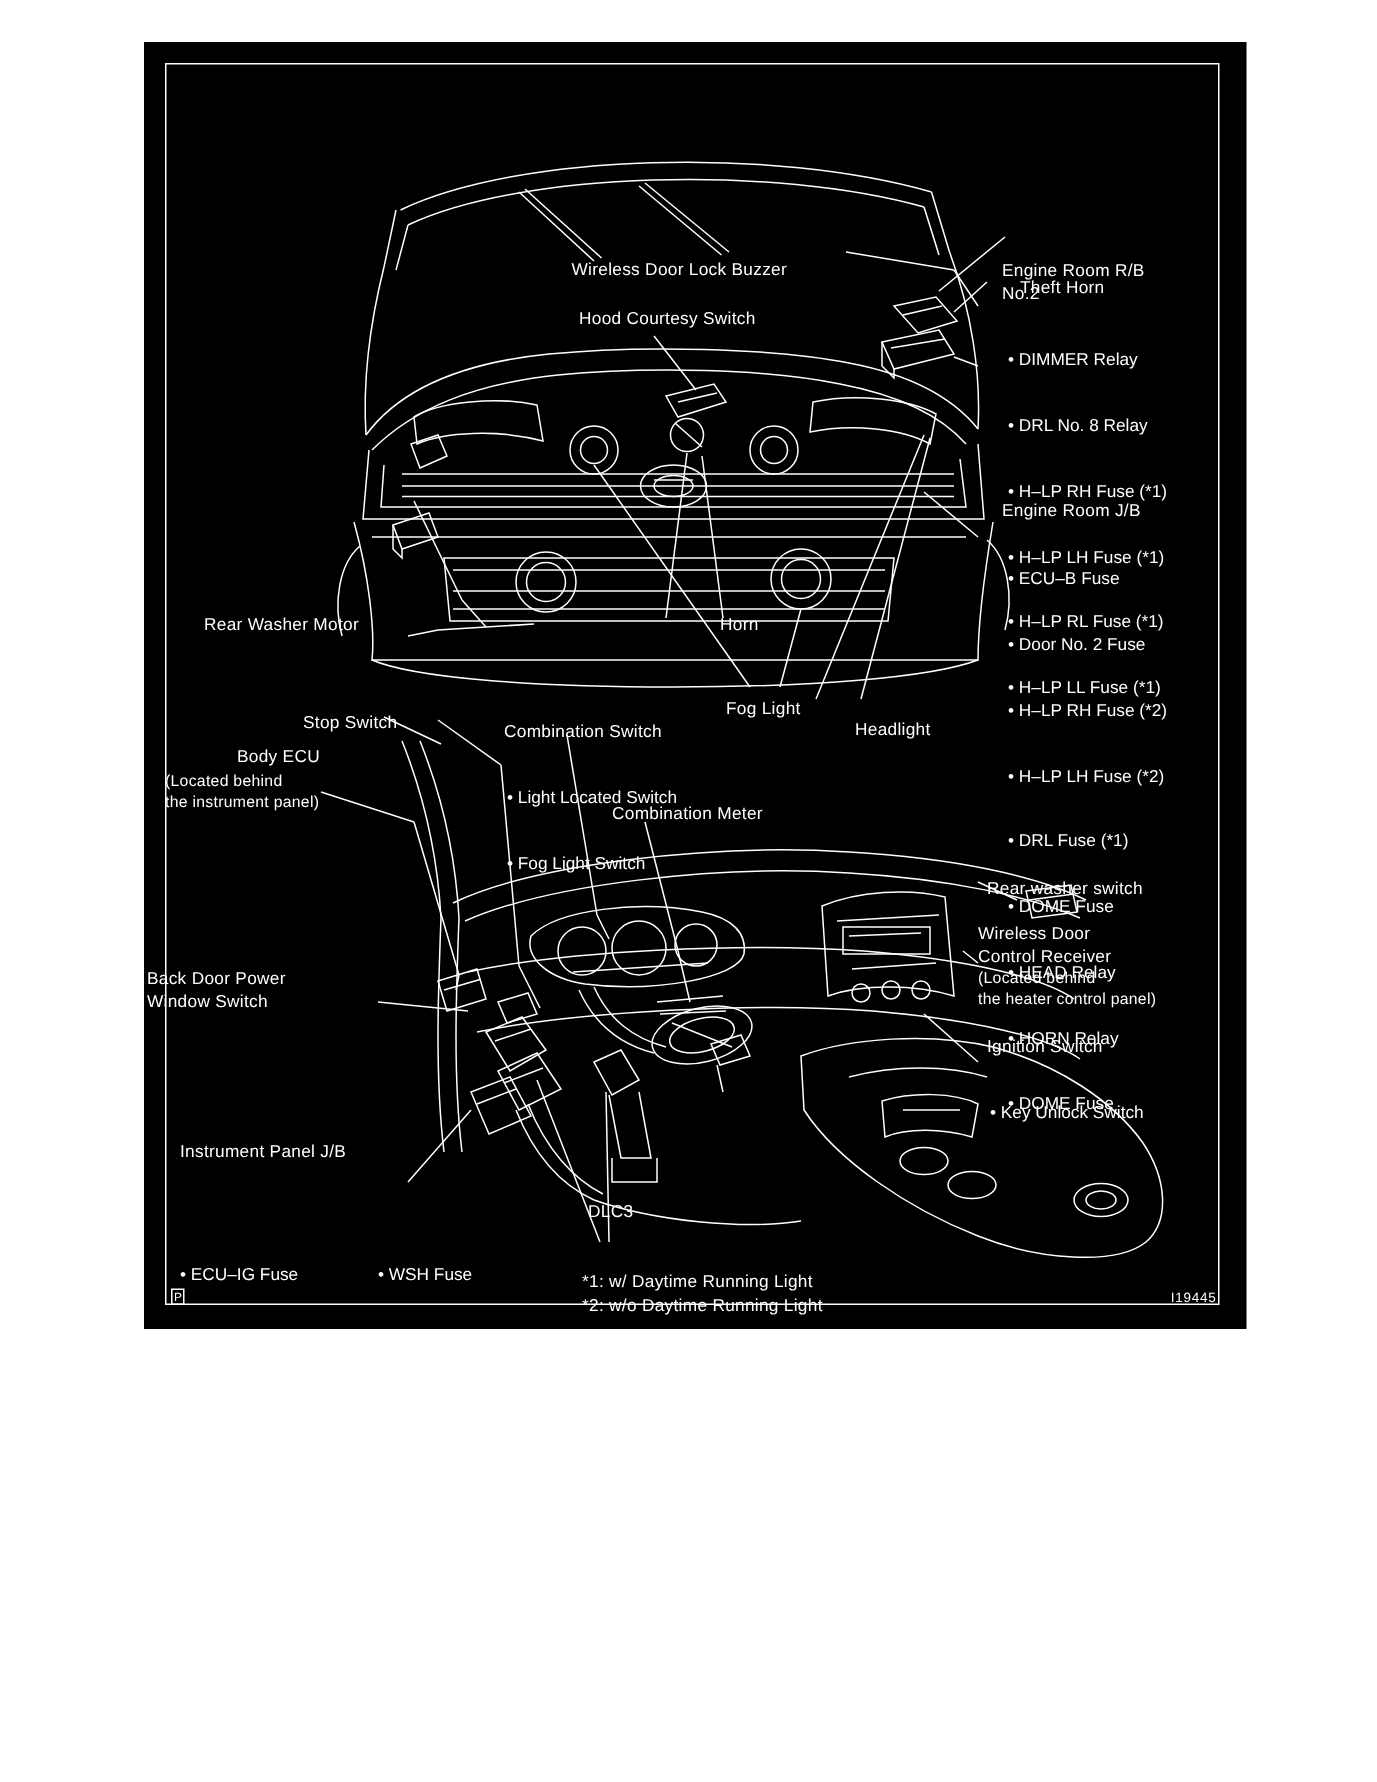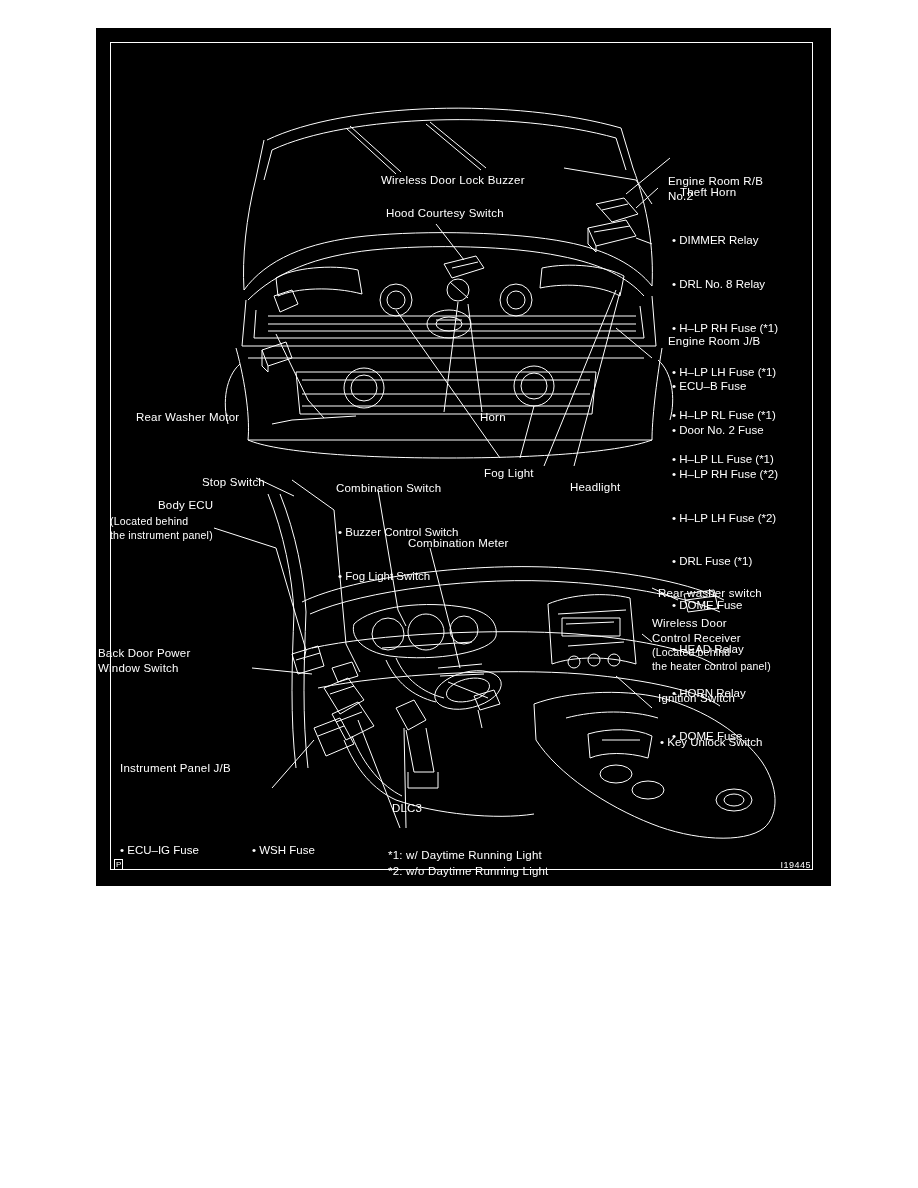--- a/index.html
+++ b/index.html
@@ -337,21 +337,21 @@
     <div class="lbl" style="left:474px; top:452px;">Headlight</div>
 
     <div class="lbl" style="left:106px; top:447px;">Stop Switch</div>
 
     <div class="lbl" style="left:34px; top:470px;padding-left:28px;">Body ECU</div>
     <div class="lbl small" style="left:14px; top:487px;">(Located behind
 the instrument panel)</div>
 
     <div class="lbl" style="left:240px; top:453px;">Combination Switch</div>
     <div class="bullets" style="left:242px; top:468px;">
-      <div>• Buzzer Control Switch</div>
+      <div>• Light Located Switch</div>
       <div>• Fog Light Switch</div>
     </div>
 
     <div class="lbl" style="left:312px; top:508px;">Combination Meter</div>
 
     <div class="lbl" style="left:562px; top:558px;">Rear washer switch</div>
 
     <div class="lbl" style="left:556px; top:588px;">Wireless Door
 Control Receiver</div>
     <div class="lbl small" style="left:556px; top:618px;">(Located behind

